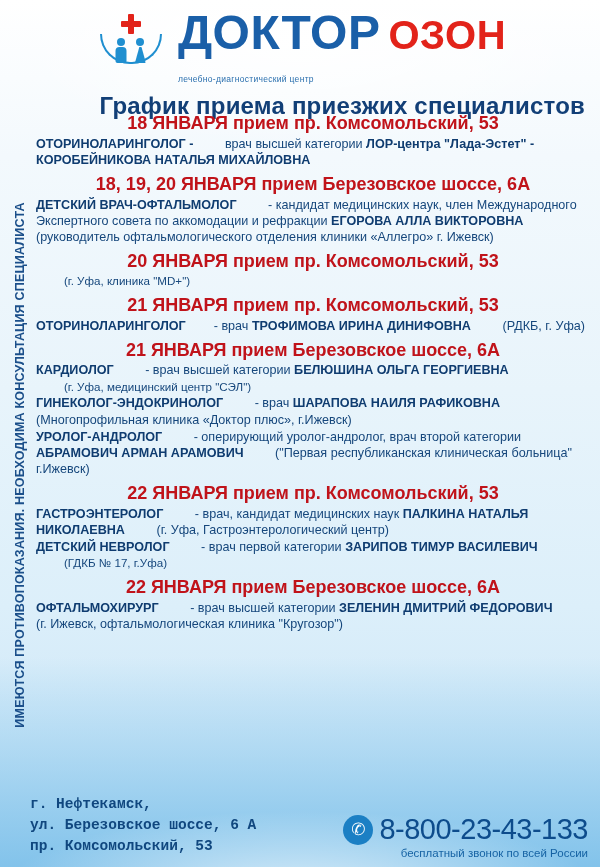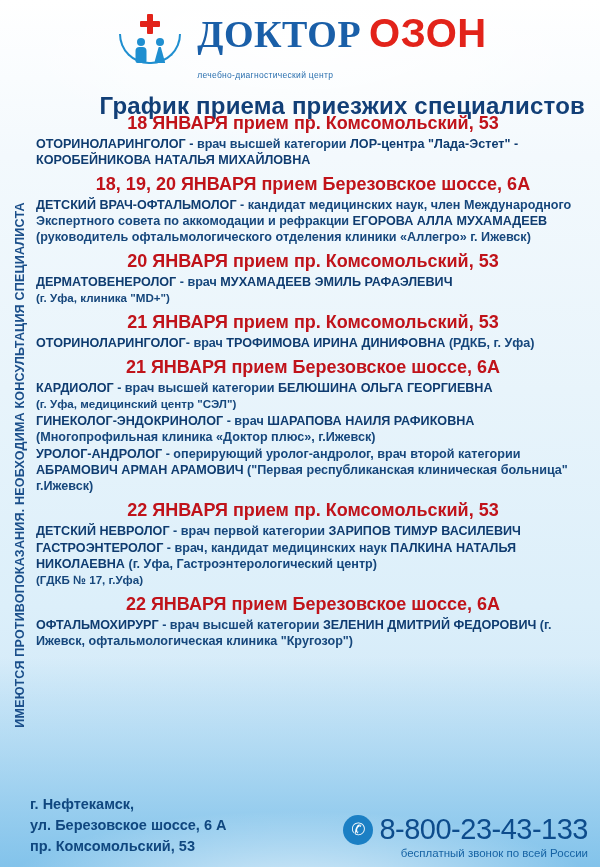--- a/index.html
+++ b/index.html
@@ -132,25 +132,24 @@
     top: 9px;
     transform: translateX(-50%);
     width: 11px; height: 16px;
     background: #1f8fd0;
     border-radius: 4px 4px 2px 2px;
   }
   .figure.right .body { border-radius: 5px 5px 0 0; clip-path: polygon(40% 0, 60% 0, 100% 100%, 0 100%); }
   .logo-text { flex: 0 0 auto; line-height: 1; }
   .logo-title { white-space: nowrap; }
   .logo-title .doctor {
-    font-size: 38px;
+    font-size: 48px;
     font-weight: bold;
     color: #1a5fa8;
     letter-spacing: 0.5px;
-    font-family: Liberation Serif, serif;
   }
   .logo-title .ozon {
     font-size: 40px;
     font-weight: bold;
     color: #e2231a;
     letter-spacing: 0.5px;
     margin-left: 8px;
   }
   .logo-sub {
     margin-top: 3px;
@@ -192,41 +191,42 @@
   .date-line.first { margin-top: 2px; }
   .entry {
     font-size: 12.6px;
     line-height: 1.28;
     color: #0f3c70;
     margin: 0 0 1px 0;
     text-align: left;
   }
   .spec { font-weight: bold; color: #0f3c70; }
   .name { font-weight: bold; color: #0f3c70; }
-  .plain { font-weight: bold; color: #16477c; }
+  .plain { font-weight: normal; color: #16477c; margin-left: 28px; }
   .small { font-size: 11.6px; }
 
   
   .footer {
     position: absolute;
     left: 30px;
     right: 12px;
     bottom: 8px;
     display: flex;
     align-items: flex-end;
     justify-content: space-between;
     z-index: 6;
   }
   .addr {
     font-size: 14.5px;
     font-weight: bold;
     color: #10477f;
     line-height: 1.45;
     text-align: left;
     padding-bottom: 2px;
+    font-family: Liberation Mono, monospace;
   }
   .phone-block { text-align: right; }
   .phone-row {
     display: flex;
     align-items: center;
     justify-content: flex-end;
     gap: 6px;
   }
   .phone-icon {
     width: 30px; height: 30px;
@@ -294,53 +294,50 @@
 
     <div class="date-line first">18 ЯНВАРЯ прием пр. Комсомольский, 53</div>
     <div class="entry">
       <span class="spec">ОТОРИНОЛАРИНГОЛОГ - </span><span class="plain"> врач высшей категории </span><span class="name">ЛОР-центра "Лада-Эстет" -</span>
       <span class="name">КОРОБЕЙНИКОВА НАТАЛЬЯ МИХАЙЛОВНА</span>
     </div>
 
     <div class="date-line">18, 19, 20 ЯНВАРЯ прием Березовское шоссе, 6А</div>
     <div class="entry">
       <span class="spec">ДЕТСКИЙ ВРАЧ-ОФТАЛЬМОЛОГ</span><span class="plain"> - кандидат медицинских наук, член Международного Экспертного совета по аккомодации и рефракции</span>
-      <span class="name">ЕГОРОВА АЛЛА МУХАМАДЕЕВ</span><span class="plain"> (руководитель офтальмологического отделения клиники «Аллегро» г. Ижевск)</span>
+      <span class="name">ЕГОРОВА АЛЛА ВИКТОРОВНА</span><span class="plain"> (руководитель офтальмологического отделения клиники «Аллегро» г. Ижевск)</span>
     </div>
 
     <div class="date-line">20 ЯНВАРЯ прием пр. Комсомольский, 53</div>
-    <div class="entry">
-      <span class="spec">ДЕРМАТОВЕНЕРОЛОГ</span><span class="plain">  - врач </span><span class="name">МУХАМАДЕЕВ ЭМИЛЬ РАФАЭЛЕВИЧ</span>
-    </div>
     <div class="entry small plain">(г. Уфа, клиника "MD+")</div>
 
     <div class="date-line">21 ЯНВАРЯ прием пр. Комсомольский, 53</div>
     <div class="entry">
       <span class="spec">ОТОРИНОЛАРИНГОЛОГ</span><span class="plain">- врач </span><span class="name">ТРОФИМОВА ИРИНА ДИНИФОВНА</span><span class="plain"> (РДКБ, г. Уфа)</span>
     </div>
 
     <div class="date-line">21 ЯНВАРЯ прием Березовское шоссе, 6А</div>
     <div class="entry">
       <span class="spec">КАРДИОЛОГ</span><span class="plain">  -  врач  высшей категории </span><span class="name">БЕЛЮШИНА ОЛЬГА ГЕОРГИЕВНА</span>
     </div>
     <div class="entry small plain">(г. Уфа, медицинский центр "СЭЛ")</div>
     <div class="entry">
       <span class="spec">ГИНЕКОЛОГ-ЭНДОКРИНОЛОГ</span><span class="plain"> - врач </span><span class="name">ШАРАПОВА НАИЛЯ РАФИКОВНА</span><span class="plain"> (Многопрофильная клиника «Доктор плюс», г.Ижевск)</span>
     </div>
     <div class="entry">
       <span class="spec">УРОЛОГ-АНДРОЛОГ</span><span class="plain"> - оперирующий уролог-андролог, врач второй категории </span><span class="name">АБРАМОВИЧ АРМАН АРАМОВИЧ</span><span class="plain">  ("Первая республиканская клиническая больница" г.Ижевск)</span>
     </div>
 
     <div class="date-line">22 ЯНВАРЯ прием пр. Комсомольский, 53</div>
-    <div class="entry">
-      <span class="spec">ДЕТСКИЙ НЕВРОЛОГ</span><span class="plain"> - врач первой категории </span><span class="name">ЗАРИПОВ ТИМУР ВАСИЛЕВИЧ</span>
-    </div>
     <div class="entry">
       <span class="spec">ГАСТРОЭНТЕРОЛОГ</span><span class="plain"> - врач,  кандидат медицинских наук </span>
       <span class="name">ПАЛКИНА НАТАЛЬЯ НИКОЛАЕВНА</span><span class="plain"> (г. Уфа, Гастроэнтерологический центр)</span>
+    </div>
+    <div class="entry">
+      <span class="spec">ДЕТСКИЙ НЕВРОЛОГ</span><span class="plain"> - врач первой категории </span><span class="name">ЗАРИПОВ ТИМУР ВАСИЛЕВИЧ</span>
     </div>
     <div class="entry small plain">(ГДКБ № 17, г.Уфа)</div>
 
     <div class="date-line">22 ЯНВАРЯ прием Березовское шоссе, 6А</div>
     <div class="entry">
       <span class="spec">ОФТАЛЬМОХИРУРГ</span><span class="plain"> - врач высшей категории  </span><span class="name">ЗЕЛЕНИН ДМИТРИЙ ФЕДОРОВИЧ</span><span class="plain"> (г. Ижевск, офтальмологическая клиника "Кругозор")</span>
     </div>
   </div>
 
   <div class="footer">

